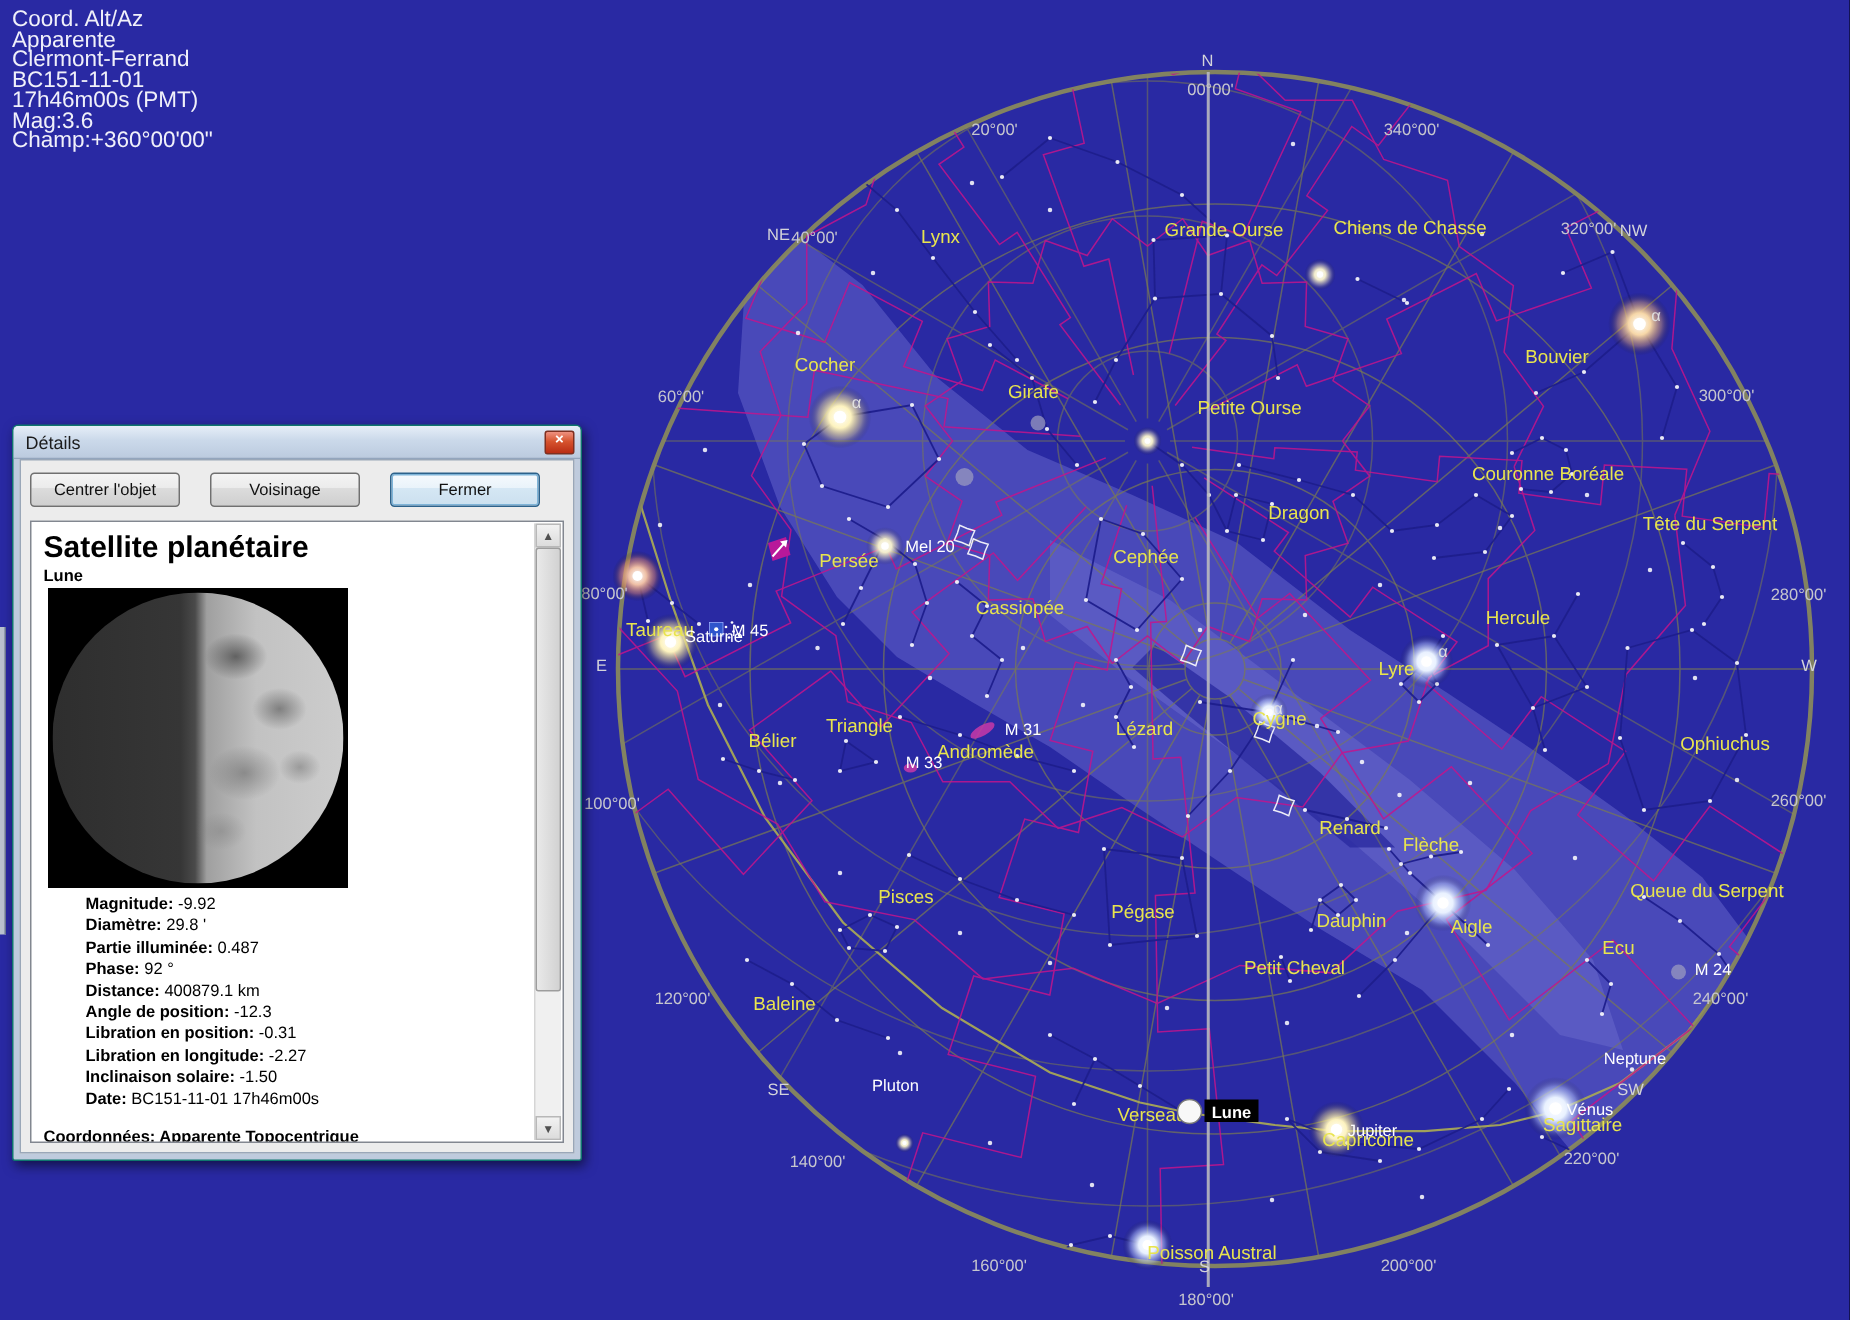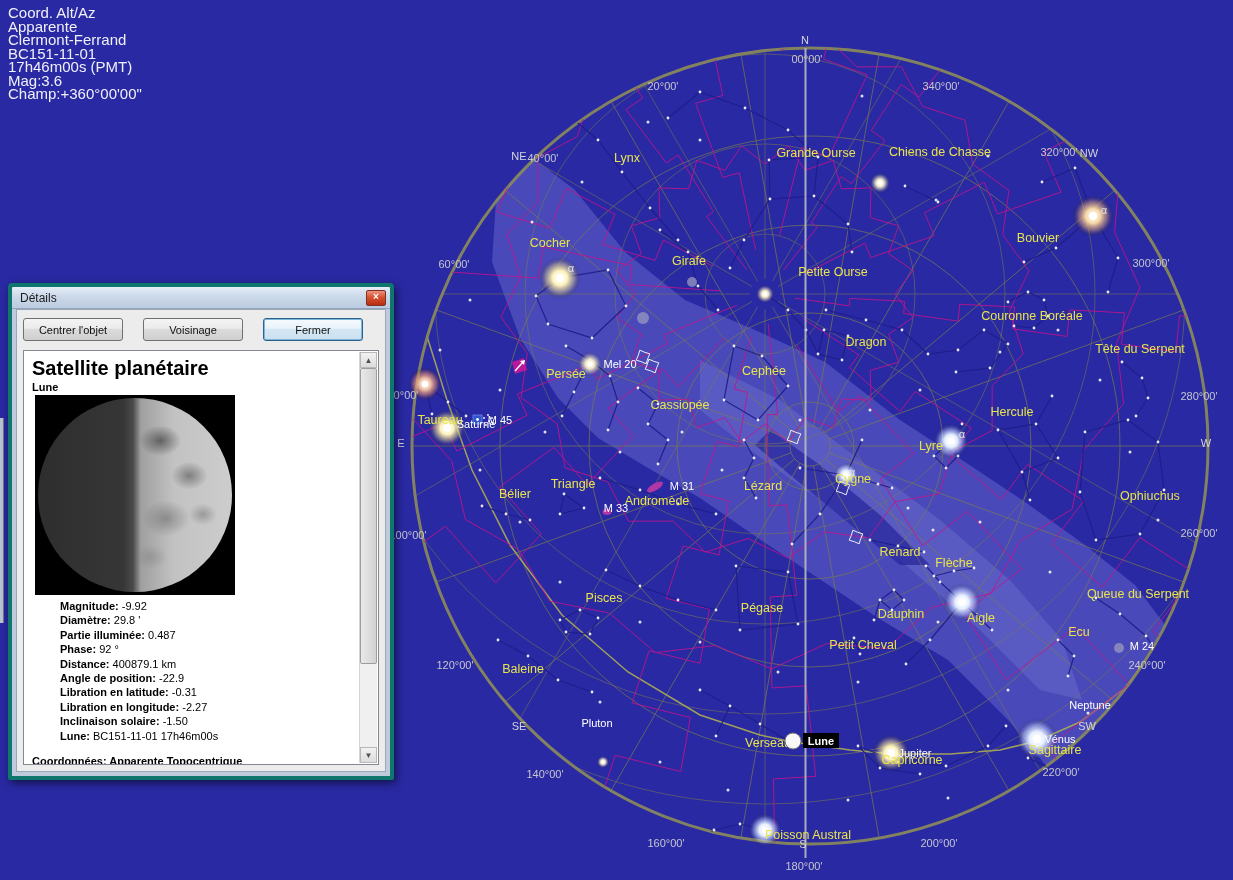--- a/index.html
+++ b/index.html
@@ -5,21 +5,21 @@
   html,body{margin:0;padding:0;background:#000;}
   .screen{position:relative;width:1233px;height:880px;overflow:hidden;
           background:#2929a3;font-family:"Liberation Sans",sans-serif;}
   #skymap{position:absolute;left:0;top:0;}
   
   #status-panel{position:absolute;left:8px;top:6px;color:#f0f0fa;font-size:15px;line-height:13.5px;z-index:3;}
   
   .win-edge{position:absolute;left:0;top:418px;width:3px;height:205px;background:#b9c2cf;border-right:1px solid #6b7892;z-index:4;}
   
   .dialog{position:absolute;left:8px;top:283px;width:378px;height:489px;z-index:5;
-          background:#bfcbdd;border:4px solid #0f766e;border-radius:4px 4px 2px 2px;
+          background:#bfcbdd;border:1px solid #0f766e;border-radius:4px 4px 2px 2px;
           box-shadow:2px 3px 8px rgba(0,0,0,.55);}
   .titlebar{height:21px;border-radius:3px 3px 0 0;padding:0 4px 0 8px;
             background:linear-gradient(#e6eef8,#cbd9ea 45%,#bccbdf);
             border-bottom:1px solid #93a5bd;display:flex;align-items:center;}
   .titlebar .title{font-size:12px;color:#1c1c1c;flex:1;}
   .closebtn{width:18px;height:14px;border-radius:2px;border:1px solid #7e3021;
             background:linear-gradient(#ee9180,#d6532e 45%,#b92d14);
             color:#fff;font-size:10px;font-weight:bold;line-height:12px;text-align:center;cursor:default;}
   .dlg-body{position:absolute;left:4px;right:4px;top:22px;bottom:4px;background:#ececec;
             border:1px solid #9aa7b8;}
@@ -606,25 +606,25 @@
         <div class="obj-name">Lune</div>
         <div class="moon-img">
             <div class="moon-disc"></div>
           </div>
         <div id="detail-rows">
             <div class="drow"><b>Magnitude:</b><span> -9.92</span></div>
             <div class="drow"><b>Diamètre:</b><span> 29.8 '</span></div>
             <div class="drow"><b>Partie illuminée:</b><span> 0.487</span></div>
             <div class="drow"><b>Phase:</b><span> 92 °</span></div>
             <div class="drow"><b>Distance:</b><span> 400879.1 km</span></div>
-            <div class="drow"><b>Angle de position:</b><span> -22.9</span></div>
-            <div class="drow"><b>Libration en latitude:</b><span> -0.31</span></div>
+            <div class="drow"><b>Angle de position:</b><span> -12.3</span></div>
+            <div class="drow"><b>Libration en position:</b><span> -0.31</span></div>
             <div class="drow"><b>Libration en longitude:</b><span> -2.27</span></div>
             <div class="drow"><b>Inclinaison solaire:</b><span> -1.50</span></div>
-            <div class="drow"><b>Lune:</b><span> BC151-11-01 17h46m00s</span></div>
+            <div class="drow"><b>Date:</b><span> BC151-11-01 17h46m00s</span></div>
           </div>
         <div class="coord-row">
           <span>Coordonnées:</span>
           <span>Apparente Topocentrique</span>
         </div>
         <div class="vscroll">
           <div class="arrow up">▲</div>
           <div class="thumb"></div>
           <div class="arrow down">▼</div>
         </div>

